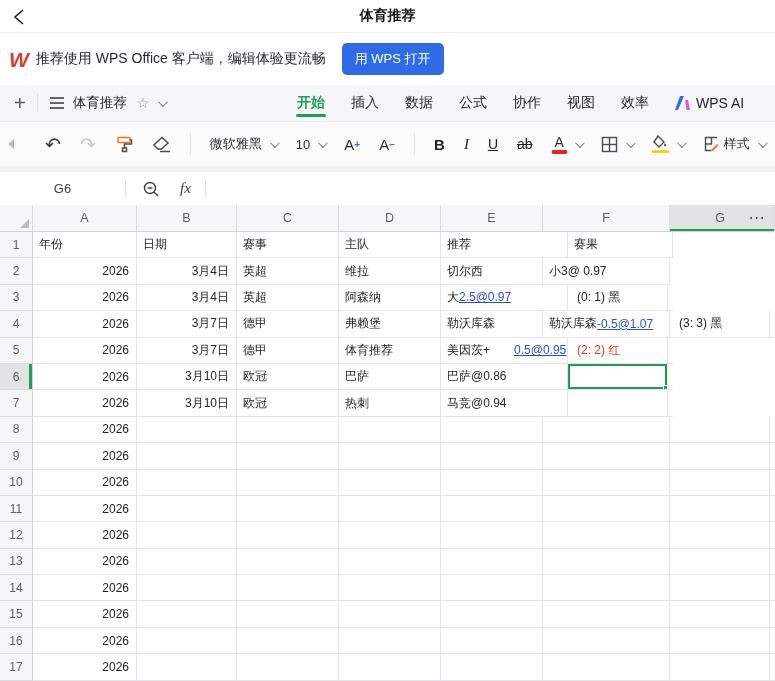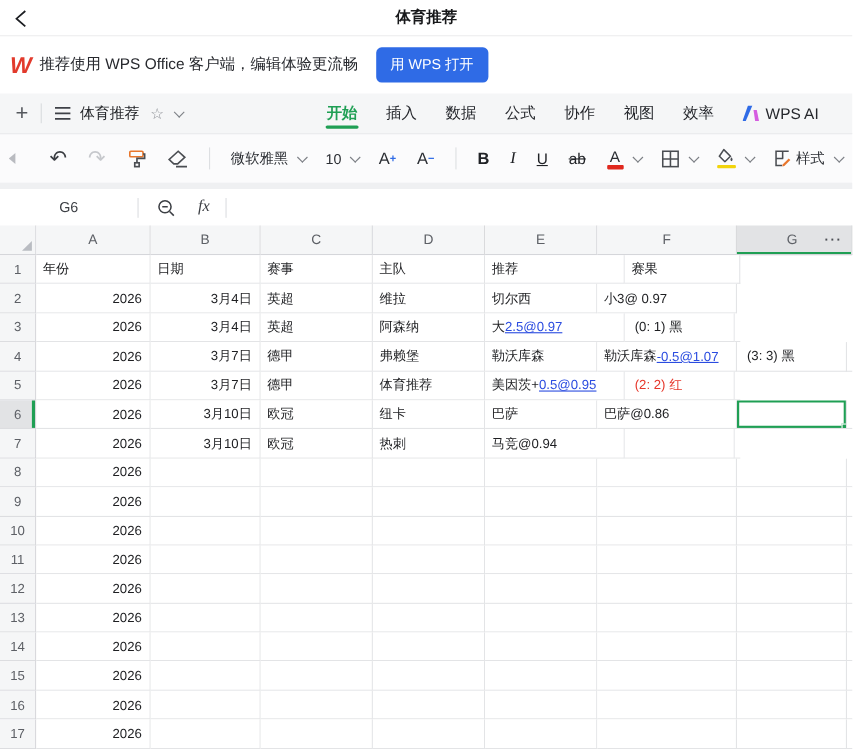--- a/index.html
+++ b/index.html
@@ -319,35 +319,34 @@
           <div class="gc al gpad" style="width: 100px; height: 26.4px; border-right: 1px solid rgb(227, 228, 230);">(3: 3) 黑</div>
           <div class="gc " style="width: 5px; height: 26.4px; border-right: none;"></div>
         </div>
       </div>
       <div class="grow">
         <div class="gc rowhdr" style="width: 33px; height: 26.4px;">5</div>
         <div class="gc ar" style="width: 104px; height: 26.4px;">2026</div>
         <div class="gc ar" style="width: 100px; height: 26.4px;">3月7日</div>
         <div class="gc al" style="width: 102px; height: 26.4px;">德甲</div>
         <div class="gc al" style="width: 102px; height: 26.4px;">体育推荐</div>
-        <div class="gc al" style="width: 127px; height: 26.4px;">
+        <div class="gc al" style="width: 127px; height: 26.4px; gap: 24px;">
           <span>美因茨+</span>
           <span class="link">0.5@0.95</span>
         </div>
         <div style="display: flex; flex: 0 0 auto;">
           <div class="gc al gpad res-red" style="width: 100px; height: 26.4px; border-right: 1px solid rgb(227, 228, 230);">(2: 2) 红</div>
           <div class="gc " style="width: 5px; height: 26.4px; border-right: none;"></div>
         </div>
       </div>
       <div class="grow">
         <div class="gc rowhdr hl" style="width: 33px; height: 26.4px;">6</div>
         <div class="gc ar" style="width: 104px; height: 26.4px;">2026</div>
         <div class="gc ar" style="width: 100px; height: 26.4px;">3月10日</div>
         <div class="gc al" style="width: 102px; height: 26.4px;">欧冠</div>
-        <div class="gc al" style="width: 102px; height: 26.4px;">纽卡</div>
         <div class="gc al" style="width: 102px; height: 26.4px;">巴萨</div>
         <div class="gc al" style="width: 127px; height: 26.4px;">
           <span>巴萨@0.86</span>
         </div>
         <div style="display: flex; flex: 0 0 auto;">
           <div class="gc al gpad sel" style="width: 100px; height: 26.4px; border-right: 1px solid rgb(227, 228, 230);">
             <span class="fill-handle"></span>
           </div>
           <div class="gc " style="width: 5px; height: 26.4px; border-right: none;"></div>
         </div>

